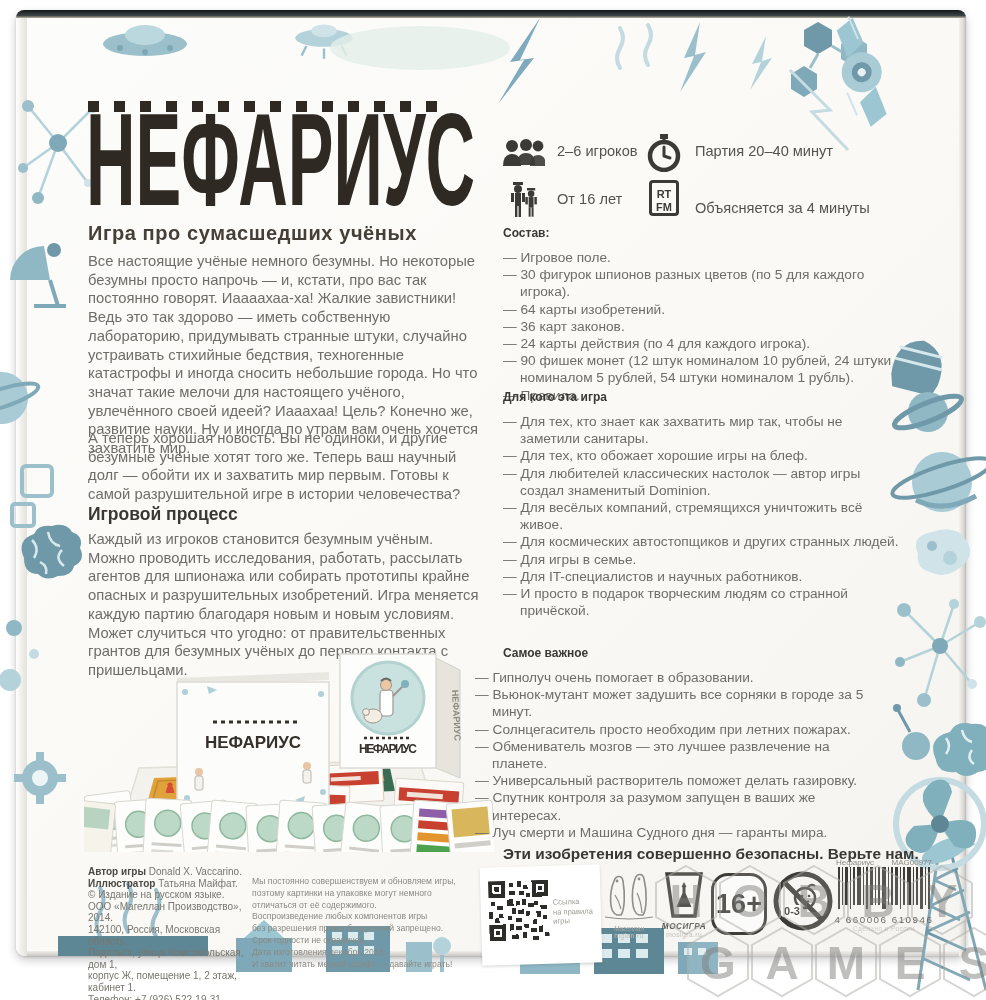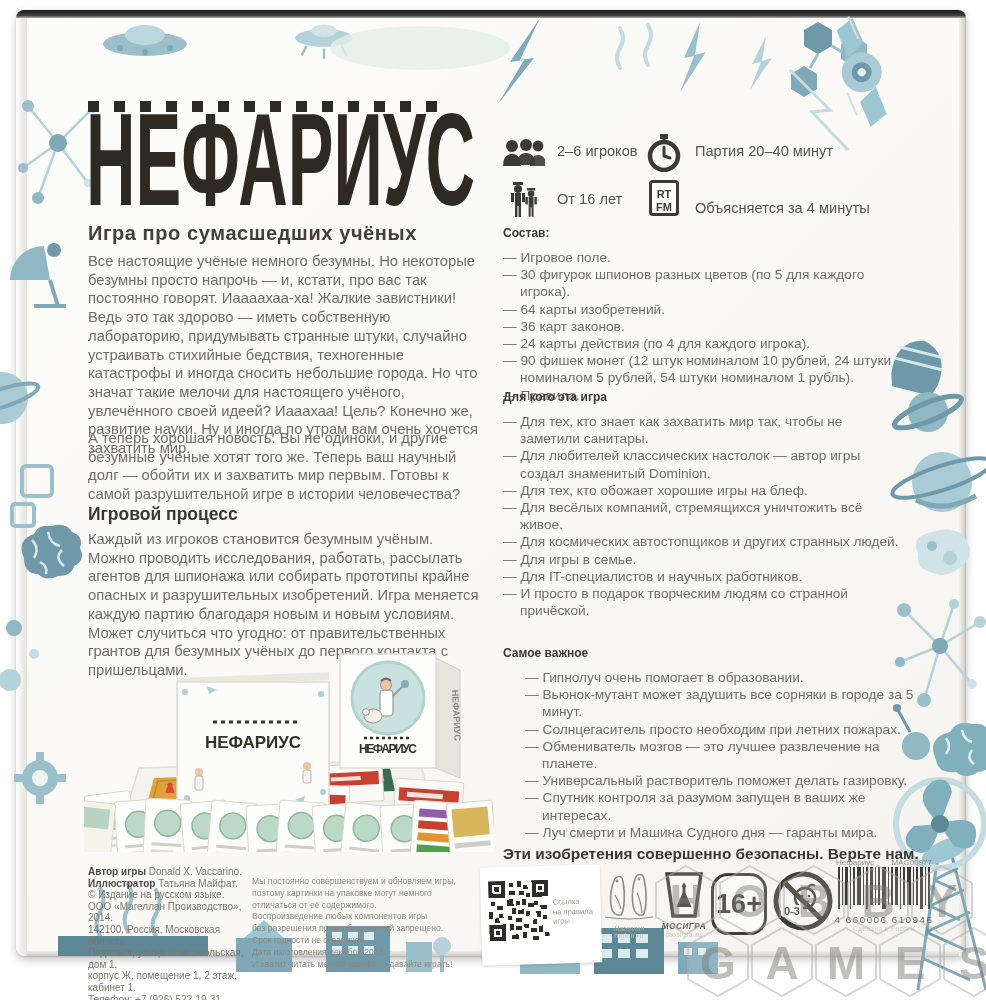--- a/index.html
+++ b/index.html
@@ -463,31 +463,31 @@
       <li>— 64 карты изобретений.</li>
       <li>— 36 карт законов.</li>
       <li>— 24 карты действия (по 4 для каждого игрока).</li>
       <li>— 90 фишек монет (12 штук номиналом 10 рублей, 24 штуки номиналом 5 рублей, 54 штуки номиналом 1 рубль).</li>
       <li>— Правила.</li>
     </ul>
 
     <div class="abs h-right" style="left:503px;top:390px;">Для кого эта игра</div>
     <ul class="abs dash-list" style="left:503px;top:413px;width:400px;">
       <li>— Для тех, кто знает как захватить мир так, чтобы не заметили санитары.</li>
+      <li>— Для тех, кто обожает хорошие игры на блеф.</li>
       <li>— Для любителей классических настолок — автор игры создал знаменитый Dominion.</li>
-      <li>— Для тех, кто обожает хорошие игры на блеф.</li>
       <li>— Для весёлых компаний, стремящихся уничтожить всё живое.</li>
       <li>— Для космических автостопщиков и других странных людей.</li>
       <li>— Для игры в семье.</li>
       <li>— Для IT-специалистов и научных работников.</li>
       <li>— И просто в подарок творческим людям со странной причёской.</li>
     </ul>
 
     <div class="abs h-right" style="left:503px;top:646px;">Самое важное</div>
-    <ul class="abs dash-list" style="left:525px;top:669px;width:404px;">
+    <ul class="abs dash-list" style="left:475px;top:669px;width:404px;">
       <li>— Гипнолуч очень помогает в образовании.</li>
       <li>— Вьюнок-мутант может задушить все сорняки в городе за 5 минут.</li>
       <li>— Солнцегаситель просто необходим при летних пожарах.</li>
       <li>— Обмениватель мозгов — это лучшее развлечение на планете.</li>
       <li>— Универсальный растворитель поможет делать газировку.</li>
       <li>— Спутник контроля за разумом запущен в ваших же интересах.</li>
       <li>— Луч смерти и Машина Судного дня — гаранты мира.</li>
     </ul>
     <div class="abs closing">Эти изобретения совершенно безопасны. Верьте нам.</div>
 

